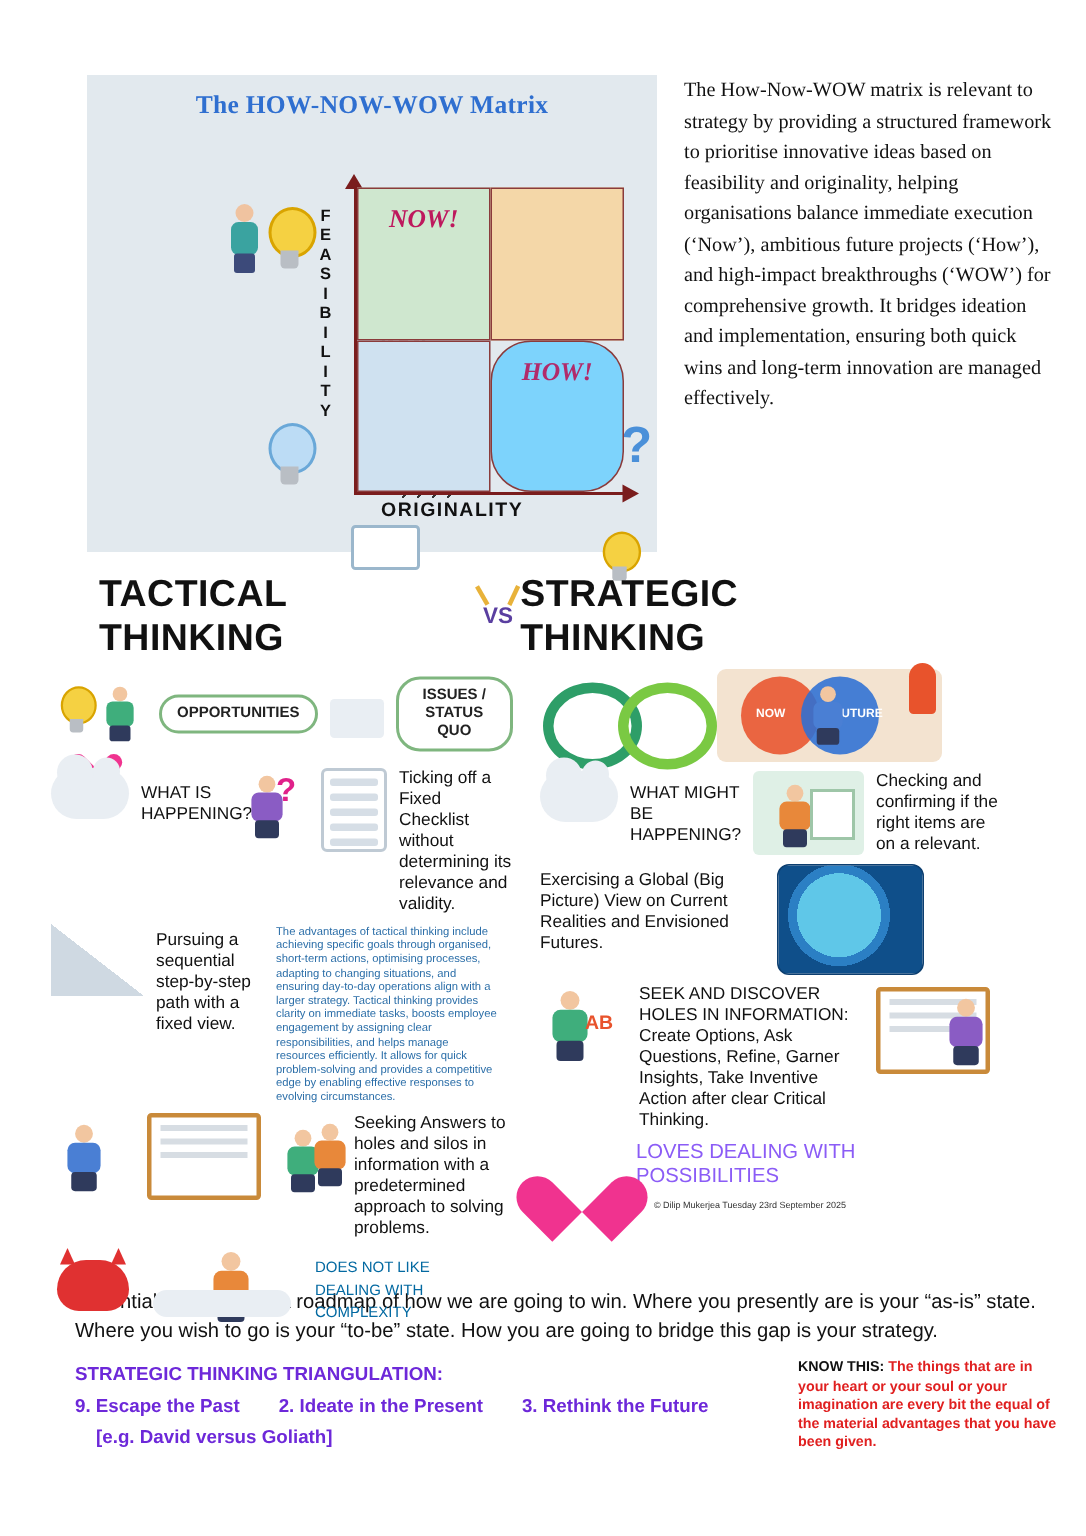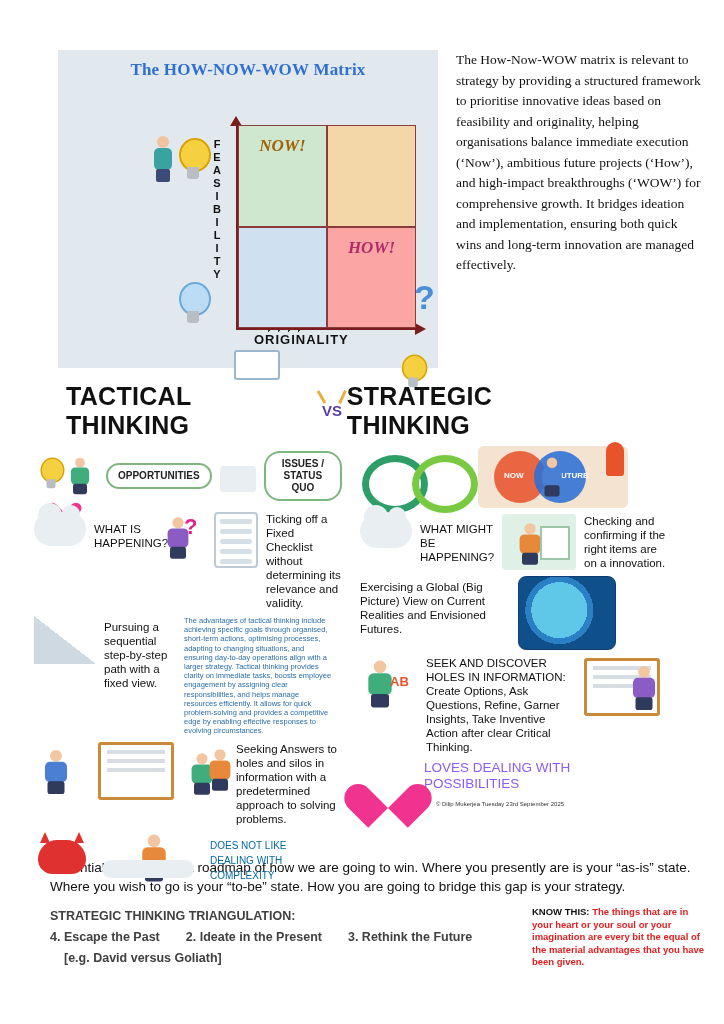--- a/index.html
+++ b/index.html
@@ -60,32 +60,32 @@
   .quad {
     position: absolute;
     width: 50%;
     height: 50%;
     box-sizing: border-box;
     border: 1px solid #8a3b3b;
   }
   .q-now  { left: 0;   top: 0;    background: #cfe7cf; }
   .q-wow  { left: 50%; top: 0;    background: #f4d7a8; }
   .q-blank{ left: 0;   top: 50%;  background: #cfe1f0; }
-  .q-how  { left: 50%; top: 50%;  background: #fca5a5; }
+  .q-how  { left: 50%; top: 50%;  background: #7dd3fc; border-radius: 27px; }
   .q-label {
     position: absolute;
     width: 100%;
     text-align: center;
     top: 10px;
     font-family: "Liberation Serif", serif;
     font-style: italic;
     font-weight: bold;
     font-size: 17px;
   }
-  .q-now .q-label { color: #a16207; }
+  .q-now .q-label { color: #be185d; }
   .q-how .q-label { color: #b12a6a; }
 
   .axis-y {
     position: absolute;
     left: 150px;
     top: 88px;
     width: 18px;
     font-family: "Liberation Sans", sans-serif;
     font-weight: bold;
     font-size: 11px;
@@ -411,21 +411,21 @@
     display: flex;
     padding: 10px 16px 0 50px;
     gap: 12px;
   }
   .bottom-left {
     flex: 1 1 auto;
     font-family: "Liberation Sans", sans-serif;
     font-weight: bold;
     font-size: 12.5px;
     line-height: 21px;
-    color: #404040;
+    color: #6d28d9;
   }
   .tri-row { display: flex; gap: 26px; }
   .bottom-right {
     flex: 0 0 176px;
     font-family: "Liberation Sans", sans-serif;
     font-weight: bold;
     font-size: 9.5px;
     line-height: 12.5px;
     color: #111;
   }
@@ -635,21 +635,21 @@
             </div>
           <div class="blurb" style="width:74px;margin-top:8px;">WHAT MIGHT BE HAPPENING?</div>
           <div class="art" style="width:74px;height:56px;background:#dff0e6;border-radius:4px;position:relative;">
             <div class="person2 orange" style="position:absolute;left:8px;top:4px;transform:scale(.8);">
                 <div class="h"></div>
                 <div class="b"></div>
                 <div class="l"></div>
               </div>
             <div style="position:absolute;right:6px;top:12px;width:26px;height:30px;background:#fff;border:2px solid #9ec6a8;"></div>
           </div>
-          <div class="blurb" style="width:104px;">Checking and confirming if the right items are on a innovation.</div>
+          <div class="blurb" style="width:104px;">Checking and confirming if the right items are on a relevant.</div>
         </div>
 
         <div class="row" style="padding-left:8px;">
           <div class="blurb" style="width:150px;margin-top:4px;">Exercising a Global (Big Picture) View on Current Realities and Envisioned Futures.</div>
           <div class="art">
               <div class="globe"></div>
             </div>
         </div>
 
         <div class="row" style="padding-left:8px;">
@@ -689,21 +689,21 @@
       </div>
     </div>
   </div>
 
   <div class="essential">Essentially, strategy is a roadmap of how we are going to win. Where you presently are is your “as-is” state. Where you wish to go is your “to-be” state. How you are going to bridge this gap is your strategy.</div>
 
   <div class="bottom">
     <div class="bottom-left">
       <div>STRATEGIC THINKING TRIANGULATION:</div>
       <div class="tri-row">
-        <span>4. Escape the Past</span>
+        <span>9. Escape the Past</span>
         <span>2. Ideate in the Present</span>
         <span>3. Rethink the Future</span>
       </div>
       <div style="padding-left:14px;">[e.g. David versus Goliath]</div>
     </div>
     <div class="bottom-right">
       <span>KNOW THIS:</span>
       <span class="red">The things that are in your heart or your soul or your imagination are every bit the equal of the material advantages that you have been given.</span>
     </div>
   </div>

